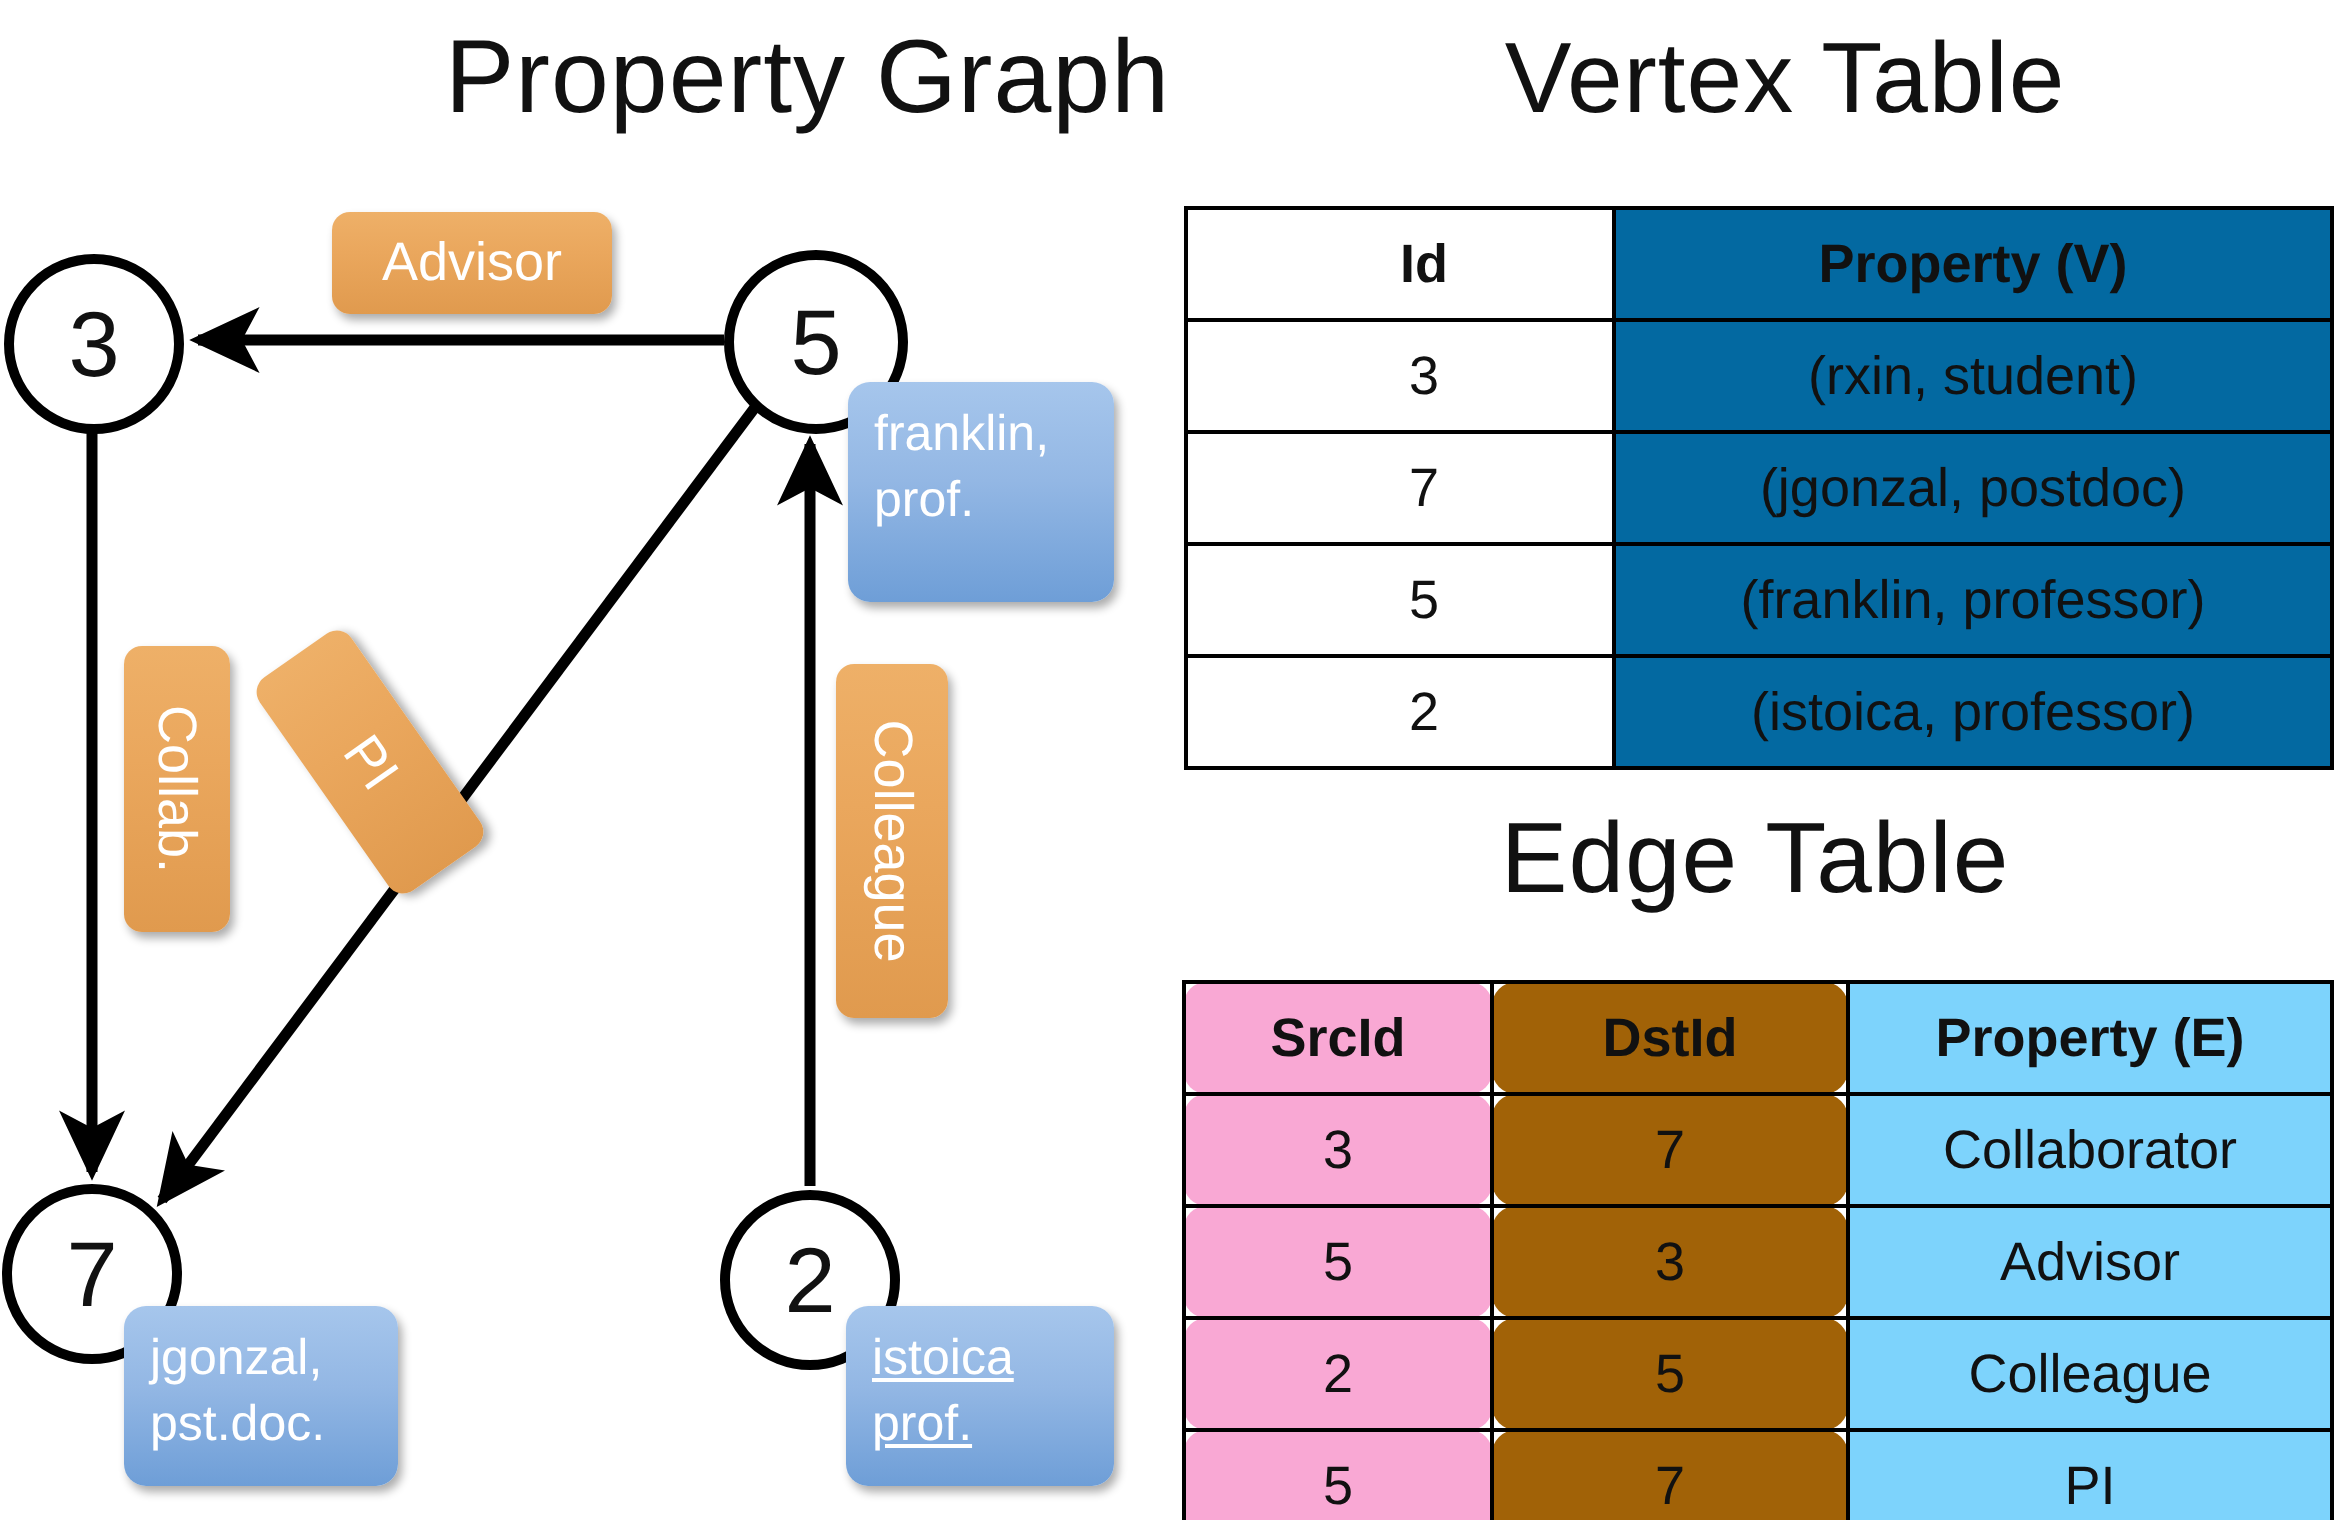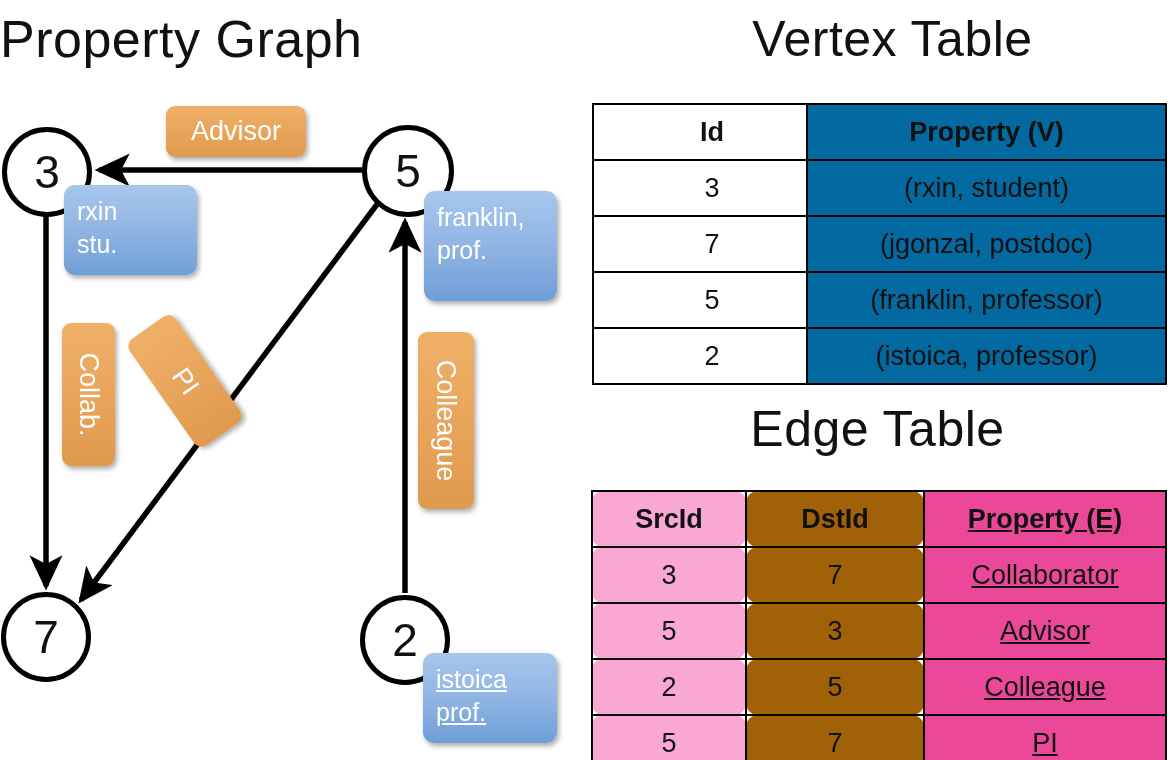--- a/index.html
+++ b/index.html
@@ -21,21 +21,21 @@
     position: absolute;
     font-family: "Liberation Sans", sans-serif;
     font-weight: 300;
     letter-spacing: 0.5px;
     color: #111;
     white-space: nowrap;
   }
   #title-property-graph {
     left: 0; top: 8px;
     width: 585px;
-    text-align: left;
+    text-align: right;
     font-size: 52px;
     line-height: 62px;
   }
   #title-vertex-table {
     left: 600px; top: 8px;
     width: 585px;
     text-align: center;
     font-size: 50px;
     line-height: 62px;
   }
@@ -130,21 +130,21 @@
 
   #vertex-table { left: 592px; top: 103px; width: 575px; }
   #vertex-table th, #vertex-table td { height: 54px; }
   #vertex-table .col-id { width: 188px; background: #ffffff; padding-left: 24px; }
   #vertex-table .col-prop { background: #0369a1; }
 
   #edge-table { left: 591px; top: 490px; width: 576px; }
   #edge-table th, #edge-table td { height: 54px; }
   #edge-table .col-src { width: 152px; background: #f9a8d4; border-radius: 11px; }
   #edge-table .col-dst { width: 176px; background: #a16207; border-radius: 12px; }
-  #edge-table .col-eprop { background: #ec4899; text-decoration: underline; }
+  #edge-table .col-eprop { background: #7dd3fc; }
 </style>
 </head>
 <body>
 
 <div class="title" id="title-property-graph">Property Graph</div>
 
 <div class="title" id="title-vertex-table">Vertex Table</div>
 
 <div class="title" id="title-edge-table">Edge Table</div>
 
@@ -175,26 +175,26 @@
   </div>
 
   <div class="edge-label rot90" id="label-pi" style="left:157px; top:316px; width:56px; height:130px; transform: rotate(-35deg);">
     <span>PI</span>
   </div>
 
   <div class="edge-label rot90" id="label-colleague" style="left:418px; top:332px; width:56px; height:177px;">
     <span>Colleague</span>
   </div>
 
-  <div class="prop-box" id="prop-3" style="left:64px; top:185px; width:133px; height:90px;">rxin
-stu.</div>
 
   <div class="prop-box" id="prop-5" style="left:424px; top:191px; width:133px; height:110px;">franklin,
 prof.</div>
 
+  <div class="prop-box" id="prop-7" style="left:62px; top:653px; width:137px; height:90px;">jgonzal,
+pst.doc.</div>
 
   <div class="prop-box" id="prop-2" style="left:423px; top:653px; width:134px; height:90px;text-decoration:underline;">istoica
 prof.</div>
 
   <div class="node" id="node-3" style="left:2px; top:127px; width:90px; height:90px;">3</div>
 
   <div class="node" id="node-5" style="left:362px; top:125px; width:92px; height:92px;">5</div>
 
   <div class="node" id="node-7" style="left:1px; top:592px; width:90px; height:90px;">7</div>
 

